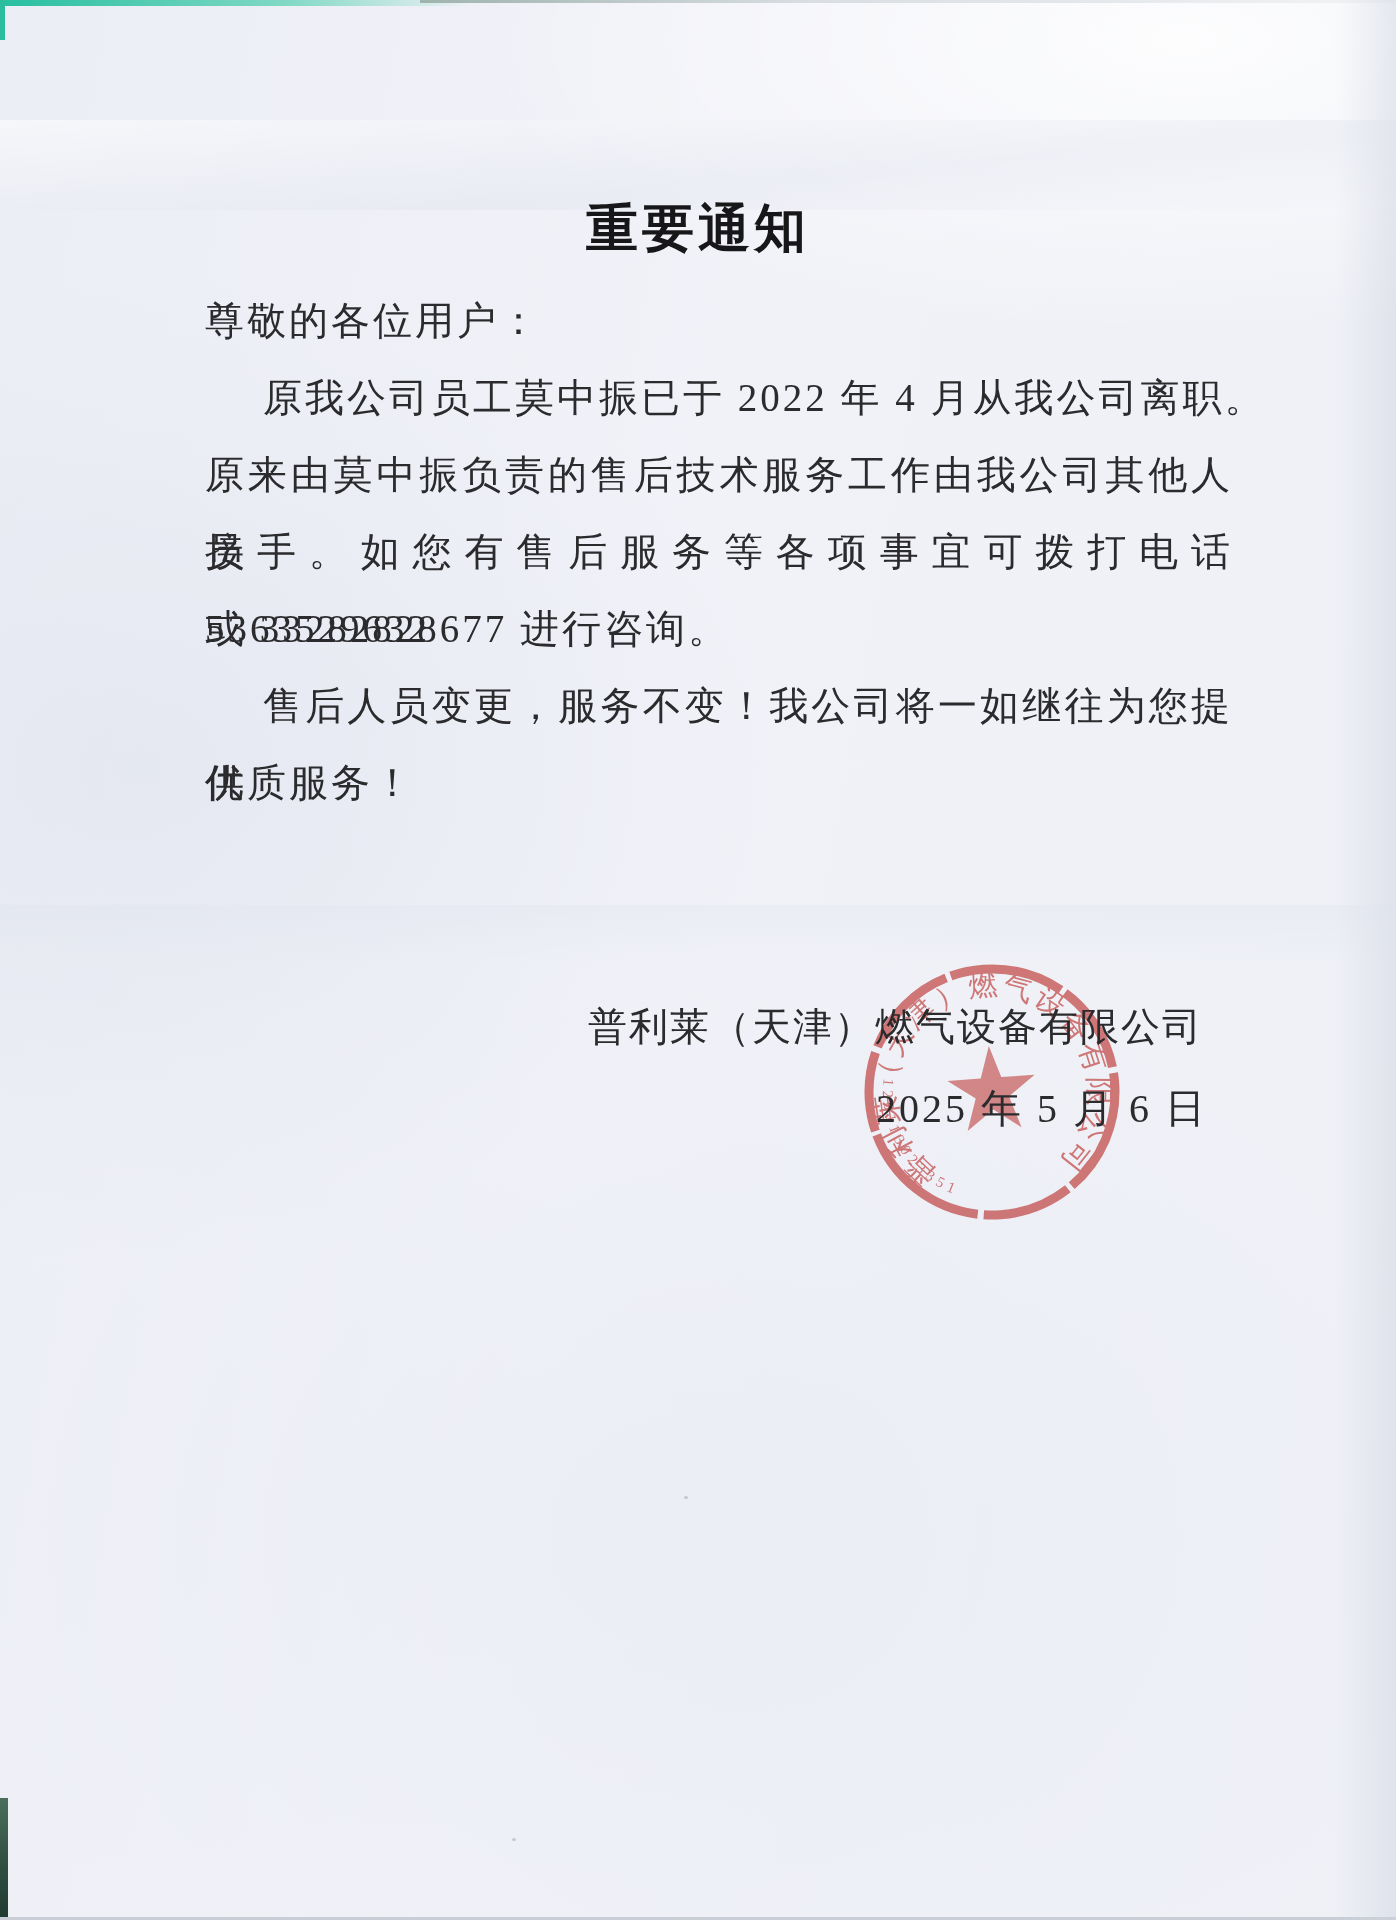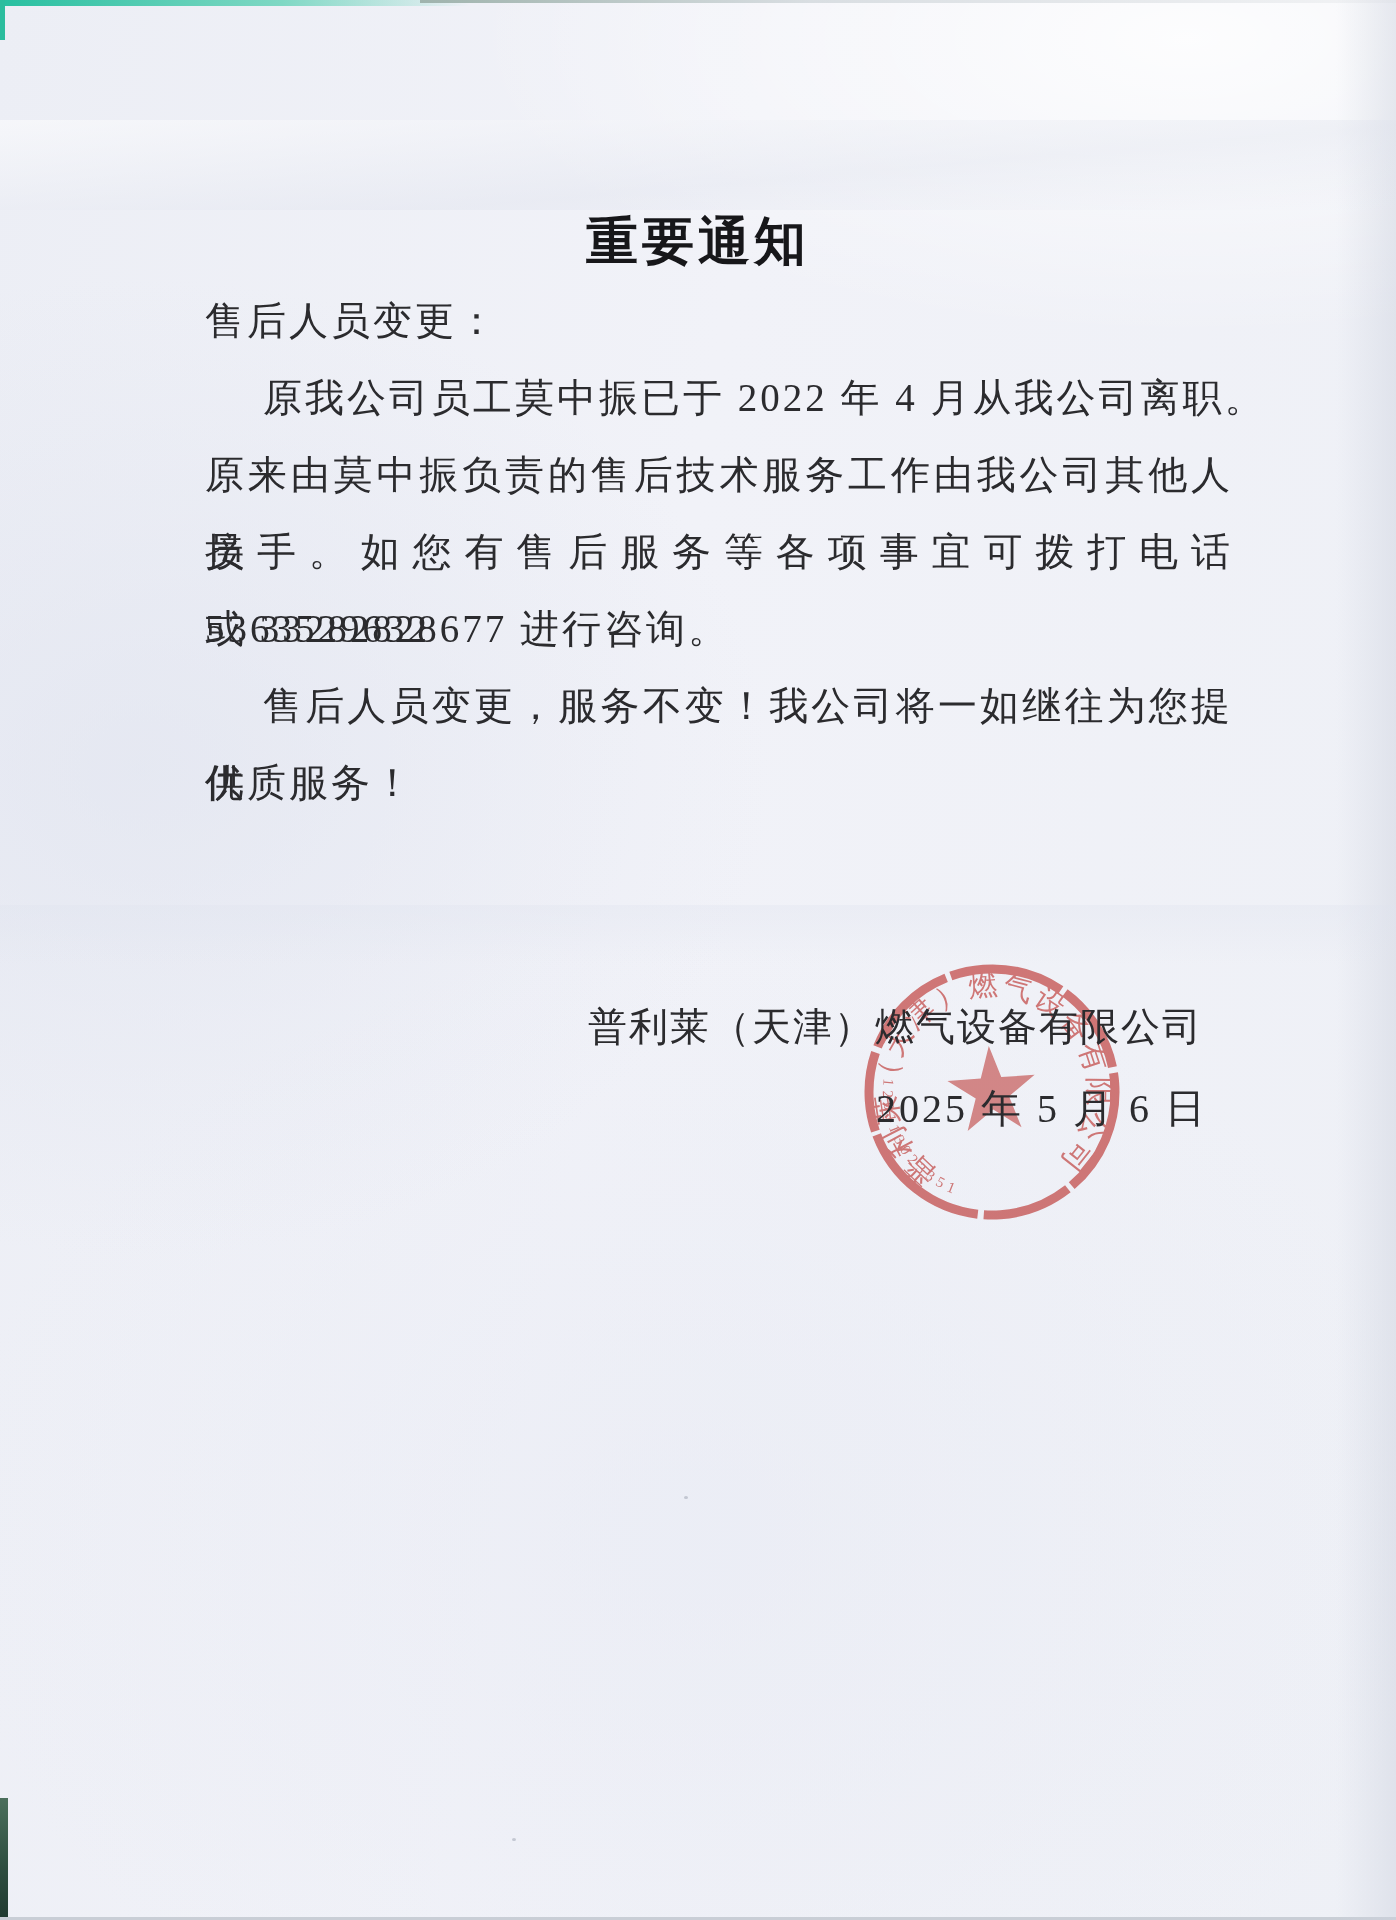--- a/index.html
+++ b/index.html
@@ -27,21 +27,21 @@
   .edge-bottom-line{position:absolute;left:0;top:1917px;width:100%;height:3px;background:#c9ced6;}
   .shade-right{position:absolute;right:0;top:0;width:60px;height:100%;
     background:linear-gradient(to right,rgba(205,210,222,0),rgba(205,210,222,.45));}
   .fold-shadow{position:absolute;left:0;top:120px;width:100%;height:90px;
     background:linear-gradient(175deg,rgba(255,255,255,.5),rgba(221,225,236,.35) 60%,rgba(255,255,255,0));}
   .fold-shadow2{position:absolute;left:0;top:905px;width:100%;height:60px;
     background:linear-gradient(to bottom,rgba(223,227,238,.35),rgba(255,255,255,0));}
   .speck{position:absolute;width:4px;height:3px;border-radius:50%;background:#9aa0ad;opacity:.5;}
 
   .doc-title{
-    position:absolute;left:0;top:207px;width:100%;
+    position:absolute;left:0;top:194px;width:100%;
     text-align:center;font-size:52px;font-weight:bold;color:#17171a;
     letter-spacing:4px;
   }
   .body-block{
     position:absolute;left:205px;top:282px;width:1028px;
     font-size:39px;line-height:77px;letter-spacing:3px;color:#2b2b2e;
     white-space:nowrap;
   }
   .body-block .line{height:77px;}
   .body-block .indent{text-indent:58px;}
@@ -73,21 +73,21 @@
   <div class="edge-bottom-line"></div>
   <div class="shade-right"></div>
   <div class="fold-shadow"></div>
   <div class="fold-shadow2"></div>
   <div class="speck" style="left:512px;top:1838px;"></div>
   <div class="speck" style="left:684px;top:1496px;"></div>
 
   <div class="doc-title">重要通知</div>
 
   <div class="body-block">
-    <div class="line">售后人员变更：</div>
+    <div class="line">尊敬的各位用户：</div>
     <div class="line indent">原我公司员工莫中振已于 2022 年 4 月从我公司离职。</div>
     <div class="line fill">原来由莫中振负责的售后技术服务工作由我公司其他人员</div>
     <div class="line fill">接手。如您有售后服务等各项事宜可拨打电话 5363529632</div>
     <div class="line">或 33282828677 进行咨询。</div>
     <div class="line indent fill">售后人员变更，服务不变！我公司将一如继往为您提供</div>
     <div class="line">优质服务！</div>
   </div>
 
   <svg class="stamp" viewBox="-135 -135 270 270">
     <defs>

